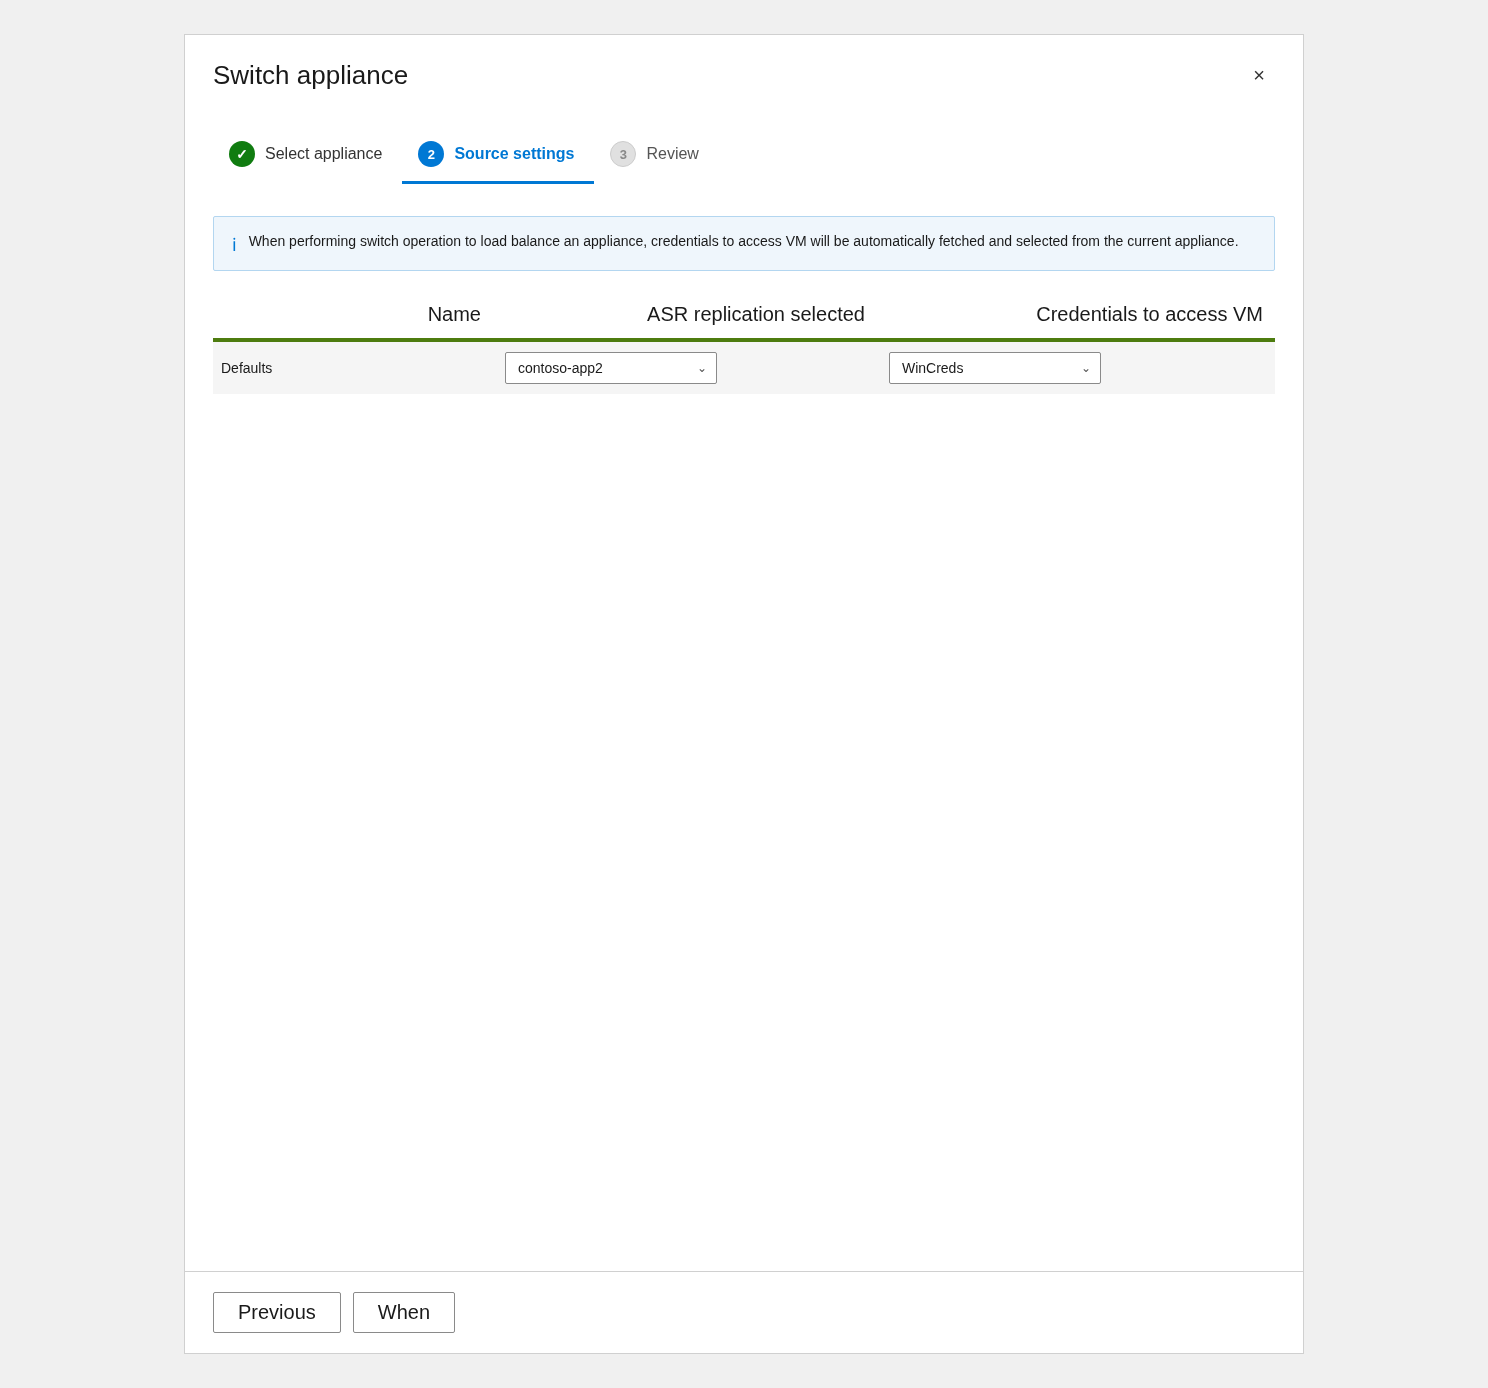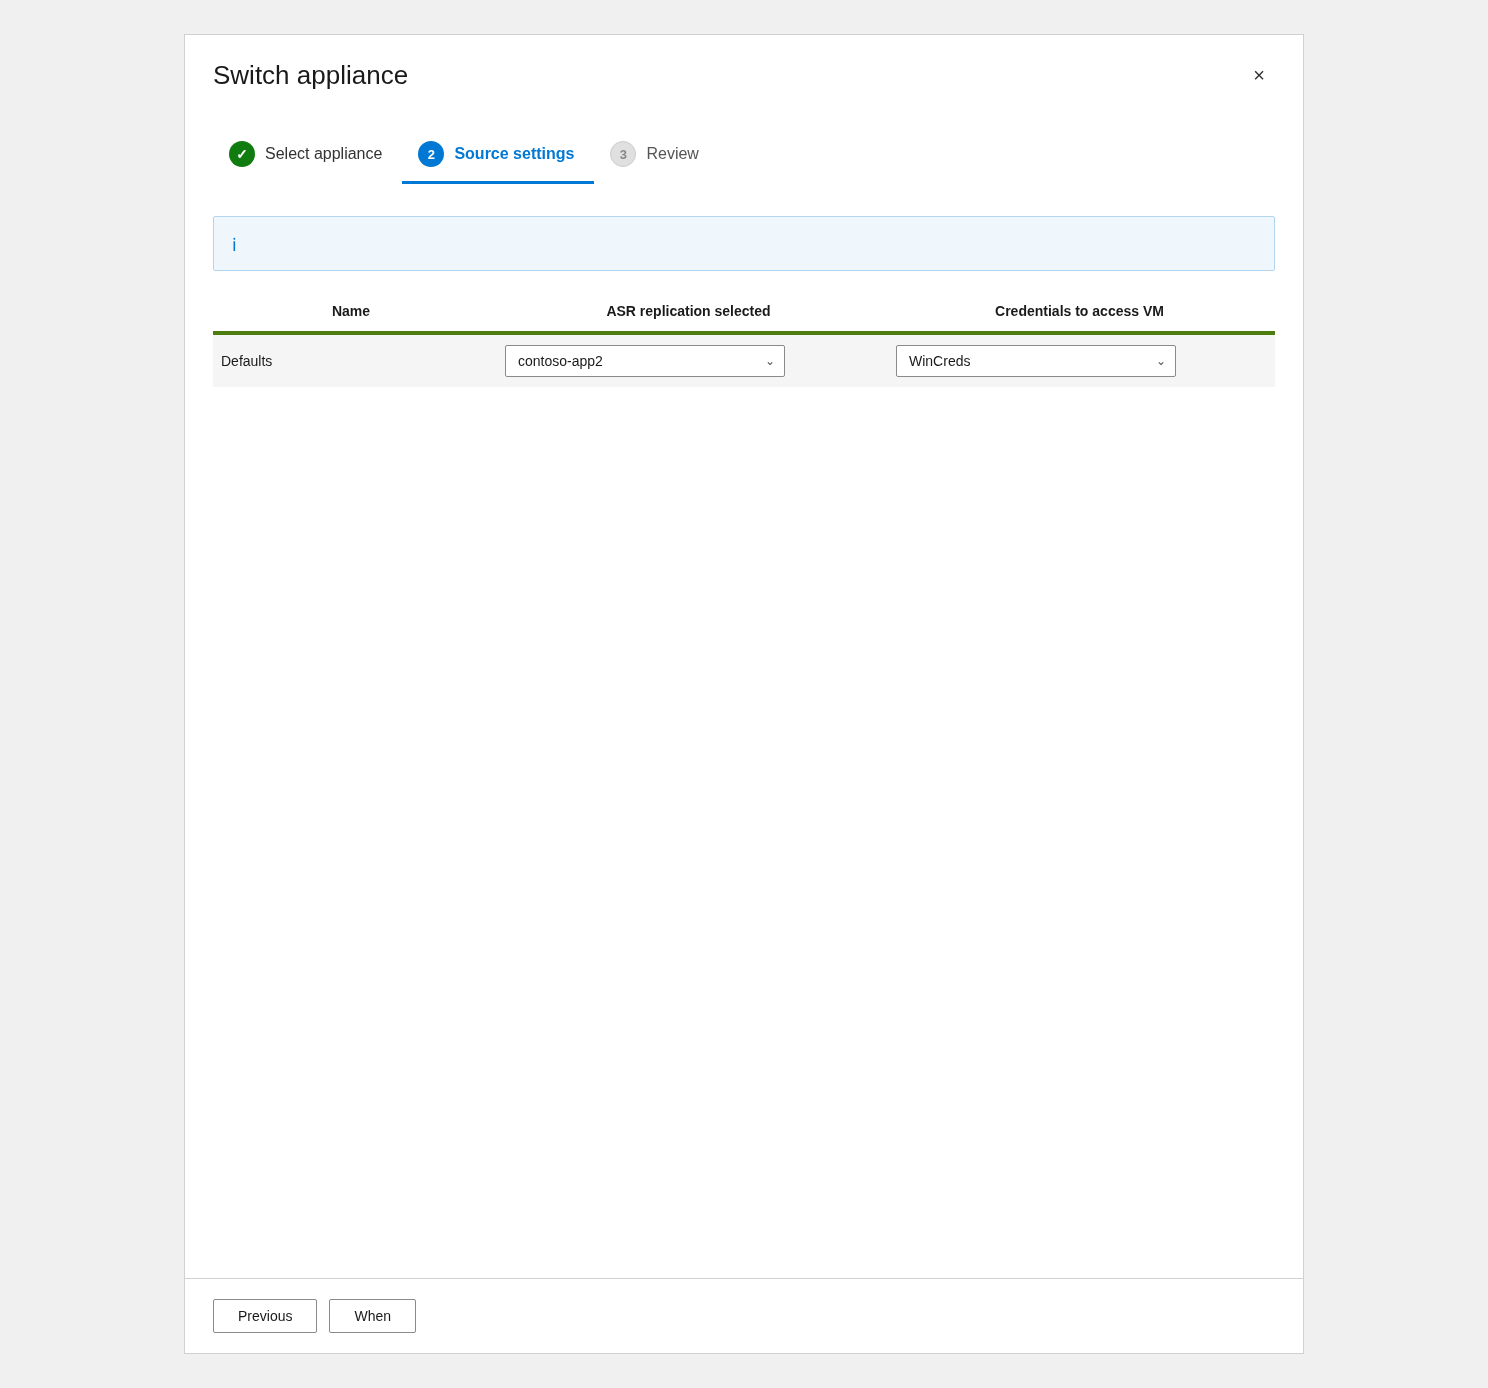--- a/index.html
+++ b/index.html
@@ -150,23 +150,23 @@
       line-height: 1.5;
     }
 
     
     .settings-table {
       width: 100%;
       border-collapse: collapse;
     }
 
     .settings-table th {
-      text-align: center;
-      font-size: 14px;
-      font-weight: 700;
+      text-align: right;
+      font-size: 20px;
+      font-weight: 400;
       color: #1a1a1a;
       padding: 8px 12px 12px 12px;
       border-bottom: none;
     }
 
     .settings-table th:first-child {
       padding-left: 8px;
       width: 280px;
     }
 
@@ -184,21 +184,21 @@
 
     .settings-table tr.defaults-row td {
       background: #f5f5f5;
     }
 
     .settings-table tr.vm-row td {
       background: #ffffff;
     }
 
     .select-dropdown {
-      width: 280px;
+      width: 212px;
       padding: 7px 36px 7px 12px;
       border: 1px solid #8a8a8a;
       border-radius: 2px;
       font-size: 14px;
       color: #1a1a1a;
       background: #ffffff;
       appearance: none;
       -webkit-appearance: none;
       cursor: pointer;
       background-image: none;
@@ -237,21 +237,21 @@
     .dialog-footer {
       border-top: 1px solid #d0d0d0;
       padding: 20px 28px;
       display: flex;
       align-items: center;
       gap: 12px;
     }
 
     .btn {
       padding: 8px 24px;
-      font-size: 14px;
+      font-size: 20px;
       border-radius: 2px;
       cursor: pointer;
       font-family: 'Segoe UI', Arial, sans-serif;
     }
 
     .btn-secondary {
       background: #ffffff;
       border: 1px solid #8a8a8a;
       color: #1a1a1a;
     }
@@ -293,20 +293,21 @@
       <div class="step">
         <span class="step-circle inactive-circle">
           <span>3</span>
         </span>
         <span>Review</span>
       </div>
     </div>
 
     <div class="info-banner">
       <span class="info-icon">ℹ</span>
+      <span class="info-text">When performing switch operation to load balance an appliance, credentials to access VM will be automatically fetched and selected from the current appliance.</span>
     </div>
 
     <table class="settings-table">
       <thead>
         <tr>
           <th>Name</th>
           <th>ASR replication selected</th>
           <th>Credentials to access VM</th>
         </tr>
       </thead>

